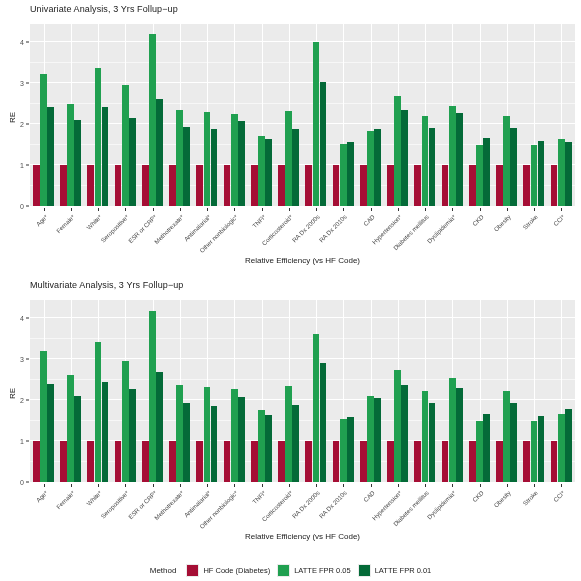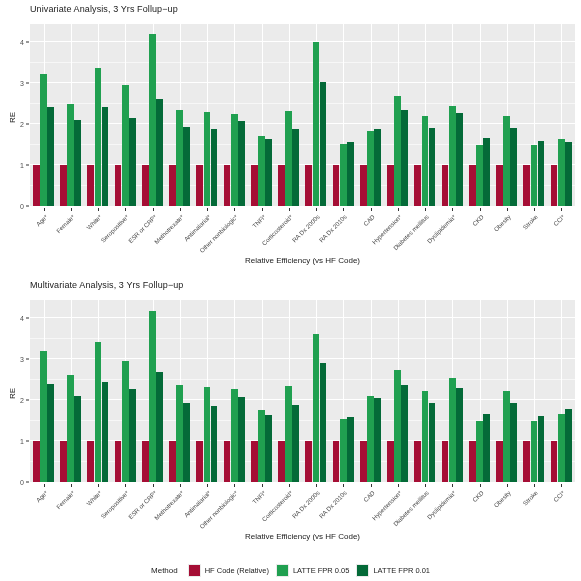--- a/index.html
+++ b/index.html
@@ -496,21 +496,21 @@
       </div>
     <div class="x-axis-title" id="xtitle-1" style="top: 532px;">Relative Efficiency (vs HF Code)</div>
   </div>
 
   <div id="legend">
     <span class="legend-title">Method</span>
   <div class="legend-entry">
         <span class="legend-key">
           <span class="legend-swatch" style="background: rgb(165, 14, 53);"></span>
         </span>
-        <span class="legend-label">HF Code (Relative)</span>
+        <span class="legend-label">HF Code (Diabetes)</span>
       </div>
       <div class="legend-entry">
         <span class="legend-key">
           <span class="legend-swatch" style="background: rgb(32, 160, 80);"></span>
         </span>
         <span class="legend-label">LATTE FPR 0.05</span>
       </div>
       <div class="legend-entry">
         <span class="legend-key">
           <span class="legend-swatch" style="background: rgb(4, 106, 56);"></span>

